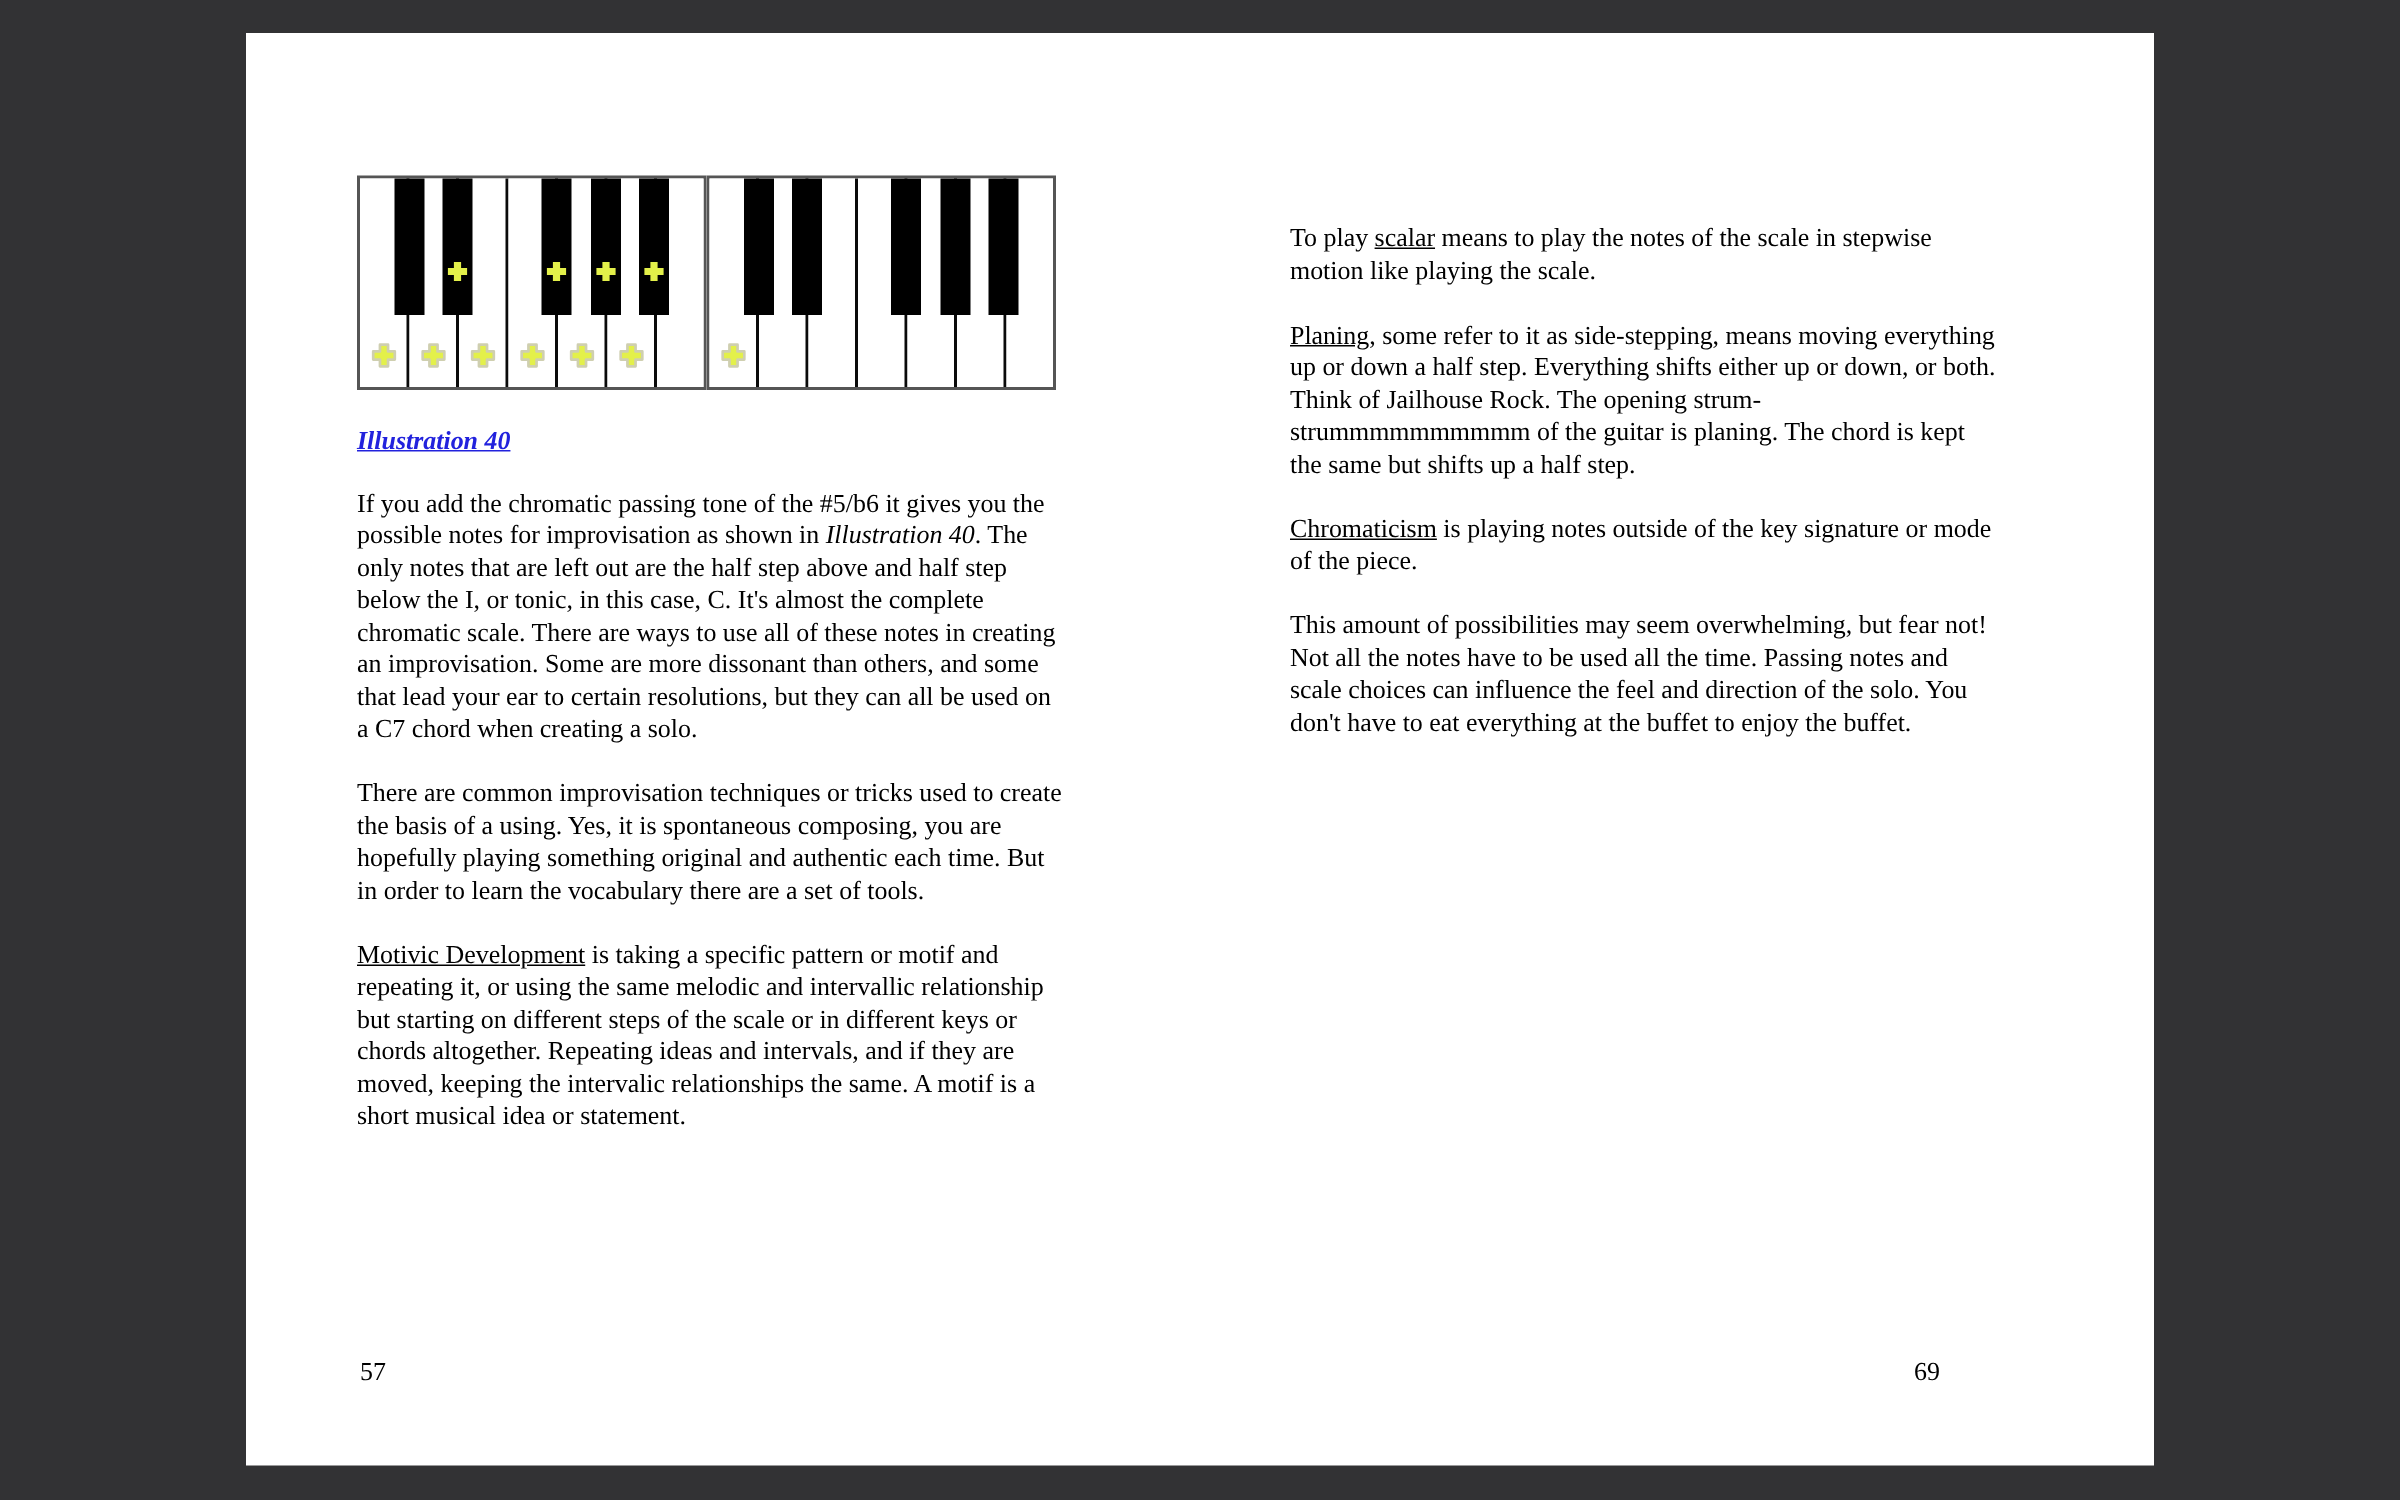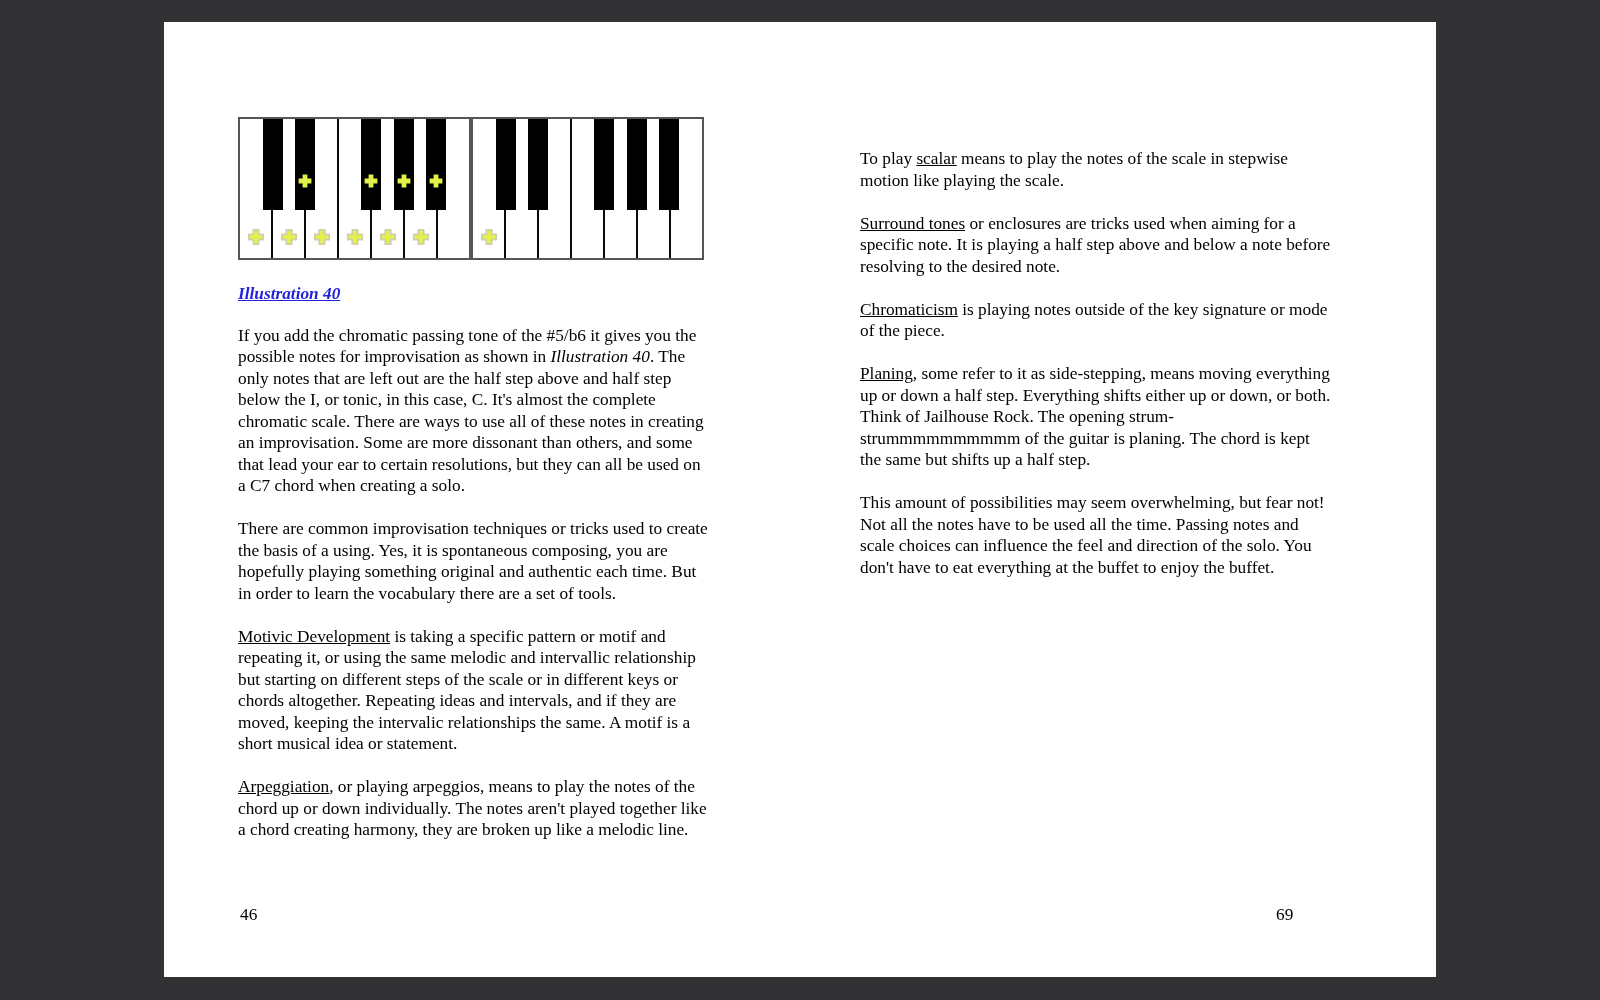--- a/index.html
+++ b/index.html
@@ -183,36 +183,34 @@
     <div class="caption">
       <a class="link">Illustration 40</a>
     </div>
 
     <p><span>If you add the chromatic passing tone of the #5/b6 it gives you the possible notes for improvisation as shown in </span><span class="ital">Illustration 40</span><span>. The only notes that are left out are the half step above and half step below the I, or tonic, in this case, C. It's almost the complete chromatic scale. There are ways to use all of these notes in creating an improvisation. Some are more dissonant than others, and some that lead your ear to certain resolutions, but they can all be used on a C7 chord when creating a solo.</span></p>
 
     <p><span>There are common improvisation techniques or tricks used to create the basis of a using. Yes, it is spontaneous composing, you are hopefully playing something original and authentic each time. But in order to learn the vocabulary there are a set of tools.</span></p>
 
     <p><span class="lead">Motivic Development</span><span> is taking a specific pattern or motif and repeating it, or using the same melodic and intervallic relationship but starting on different steps of the scale or in different keys or chords altogether. Repeating ideas and intervals, and if they are moved, keeping the intervalic relationships the same. A motif is a short musical idea or statement.</span></p>
 
-    <p><span class="lead">Arpeggiation</span><span>, or playing arpeggios, means to play the notes of the chord up or down individually. The notes aren't played together like a chord creating harmony, they are broken up like a melodic line.</span></p>
 
   </div>
 
   <div class="col col-right">
 
     <p><span>To play </span><span class="lead">scalar</span><span> means to play the notes of the scale in stepwise motion like playing the scale.</span></p>
 
-    <p><span class="lead">Surround tones</span><span> or enclosures are tricks used when aiming for a specific note. It is playing a half step above and below a note before resolving to the desired note.</span></p>
-
+
+
+    <p><span class="lead">Planing</span><span>, some refer to it as side-stepping, means moving everything up or down a half step. Everything shifts either up or down, or both. Think of Jailhouse Rock. The opening strum-strummmmmmmmmm of the guitar is planing. The chord is kept the same but shifts up a half step.</span></p>
 
     <p><span class="lead">Chromaticism</span><span> is playing notes outside of the key signature or mode of the piece.</span></p>
 
-    <p><span class="lead">Planing</span><span>, some refer to it as side-stepping, means moving everything up or down a half step. Everything shifts either up or down, or both. Think of Jailhouse Rock. The opening strum-strummmmmmmmmm of the guitar is planing. The chord is kept the same but shifts up a half step.</span></p>
-
 
     <p><span>This amount of possibilities may seem overwhelming, but fear not! Not all the notes have to be used all the time. Passing notes and scale choices can influence the feel and direction of the solo. You don't have to eat everything at the buffet to enjoy the buffet.</span></p>
 
   </div>
 
-  <div class="pageno pageno-left">46</div>
+  <div class="pageno pageno-left">57</div>
   <div class="pageno pageno-right">69</div>
 
 </div>
 
 </body></html>

